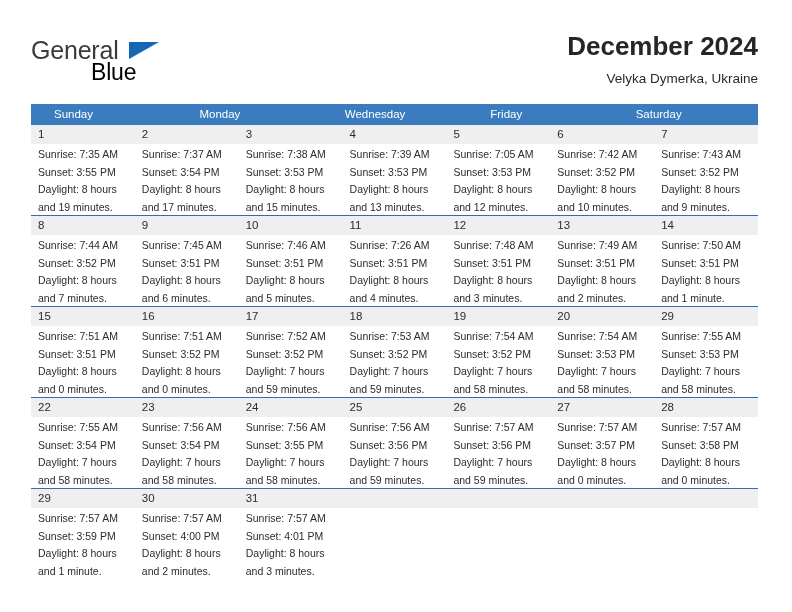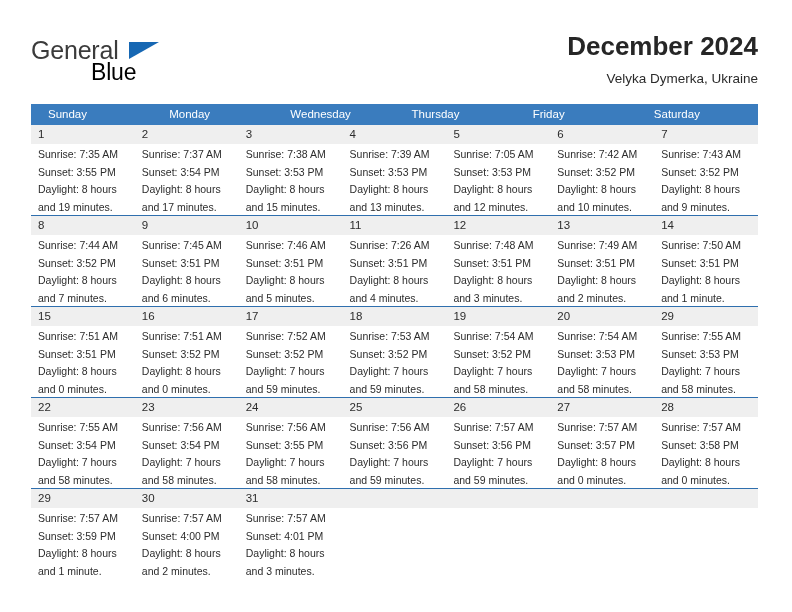--- a/index.html
+++ b/index.html
@@ -101,21 +101,21 @@
 
   .weekday-row {
     display: flex;
     width: 727px;
     height: 21px;
     background: #3a7cbe;
   }
   .weekday {
     flex: 1 1 0;
     box-sizing: border-box;
-    padding-left: 17px;
+    padding-left: 23px;
     color: #ffffff;
     font-size: 11.5px;
     line-height: 21px;
     white-space: nowrap;
     overflow: hidden;
   }
 
   .week-row {
     position: relative;
     width: 727px;
@@ -181,21 +181,20 @@
     </div>
 
   </div>
 
   <div class="calendar">
 
     <div class="weekday-row">
       <div class="weekday">Sunday</div>
       <div class="weekday">Monday</div>
       <div class="weekday">Wednesday</div>
-      <div class="weekday">Thursday</div>
       <div class="weekday">Friday</div>
       <div class="weekday">Saturday</div>
     </div>
 
     <div class="week-row first">
       <div class="daterow"></div>
       <div class="cells">
         <div class="cell">
           <div class="daynum">1</div>
           <div class="detail">Sunrise: 7:35 AM</div>

